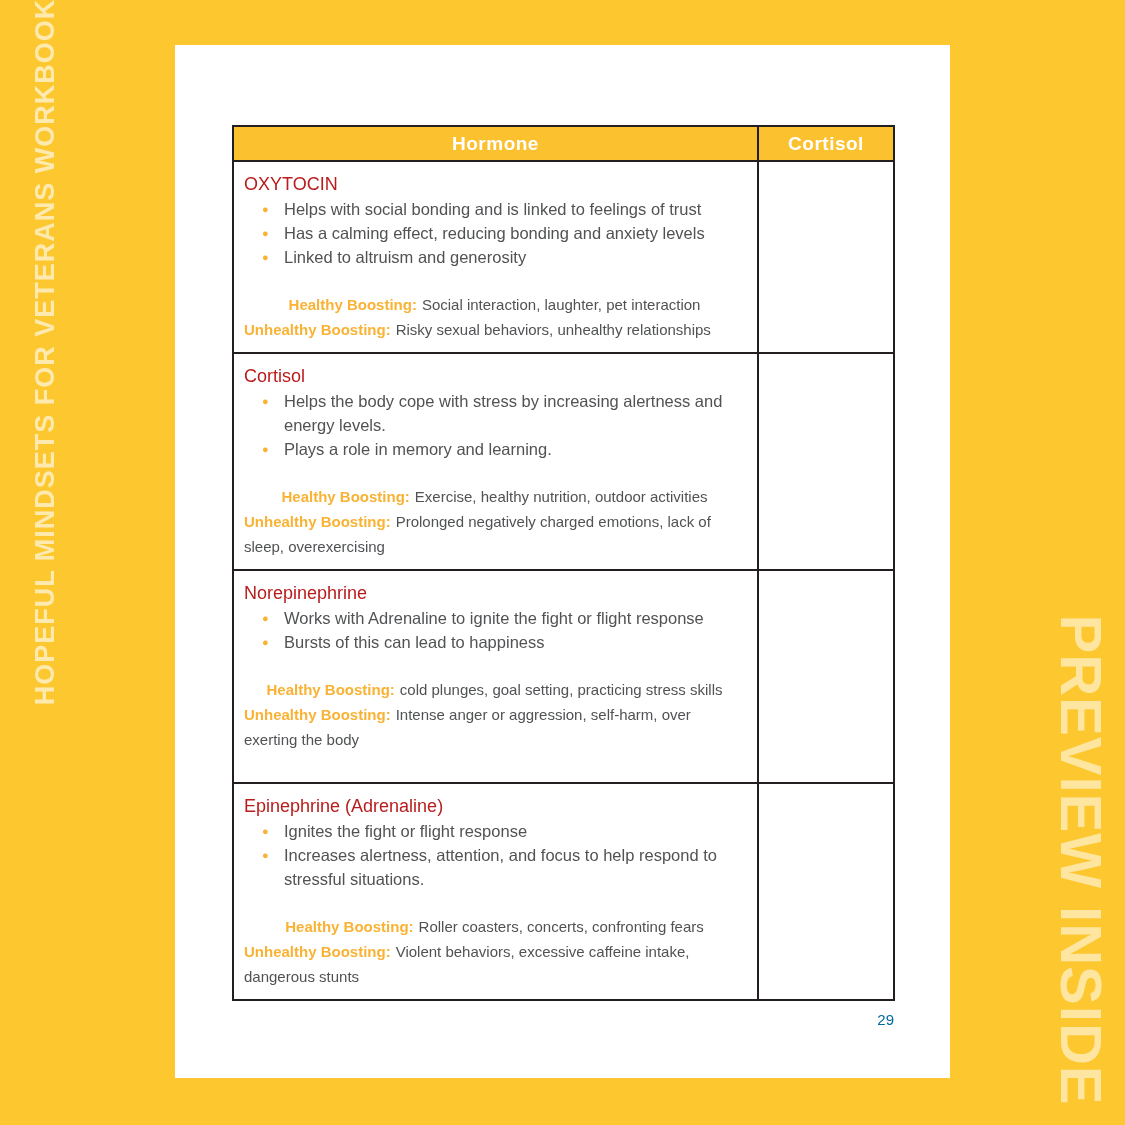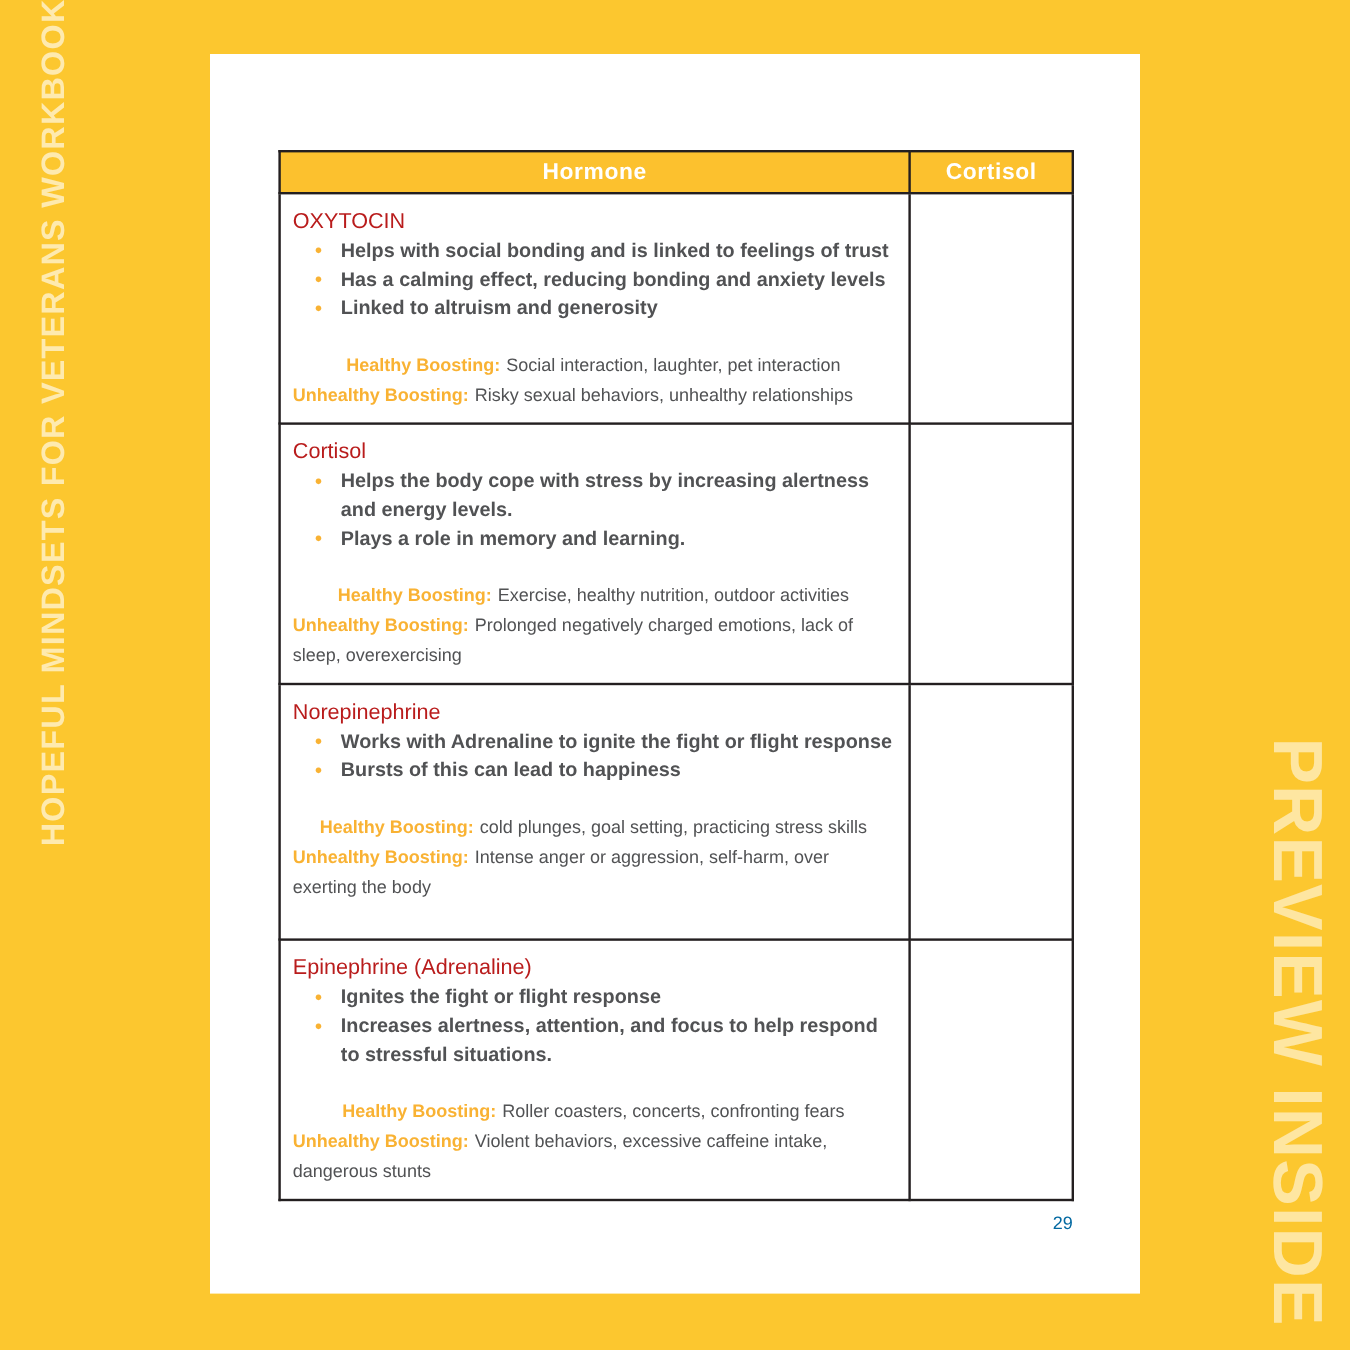--- a/index.html
+++ b/index.html
@@ -65,21 +65,21 @@
   .hormone-table tbody tr:nth-child(3) { height:213px; }
   .hormone-table tbody tr:nth-child(4) { height:184px; }
 
   td.hormone-cell { vertical-align:top; padding:10px 12px 10px 10px; }
   td.emotion-cell { vertical-align:top; }
 
   .hormone-name {
     font-size:18px; font-weight:normal; color:#b91c1c;
     line-height:24px;
   }
-  ul.points { list-style:none; padding-left:16px; margin-top:1px;font-weight:bold; }
+  ul.points { list-style:none; padding-left:16px; margin-top:1px; }
   ul.points li {
     position:relative; padding-left:24px;
     font-size:16.5px; color:#515254; line-height:24px;
   }
   ul.points li::before {
     content:"\25CF";
     position:absolute; left:2px; top:0;
     font-size:11px; line-height:24px;
     color:#F9B233;
   }

